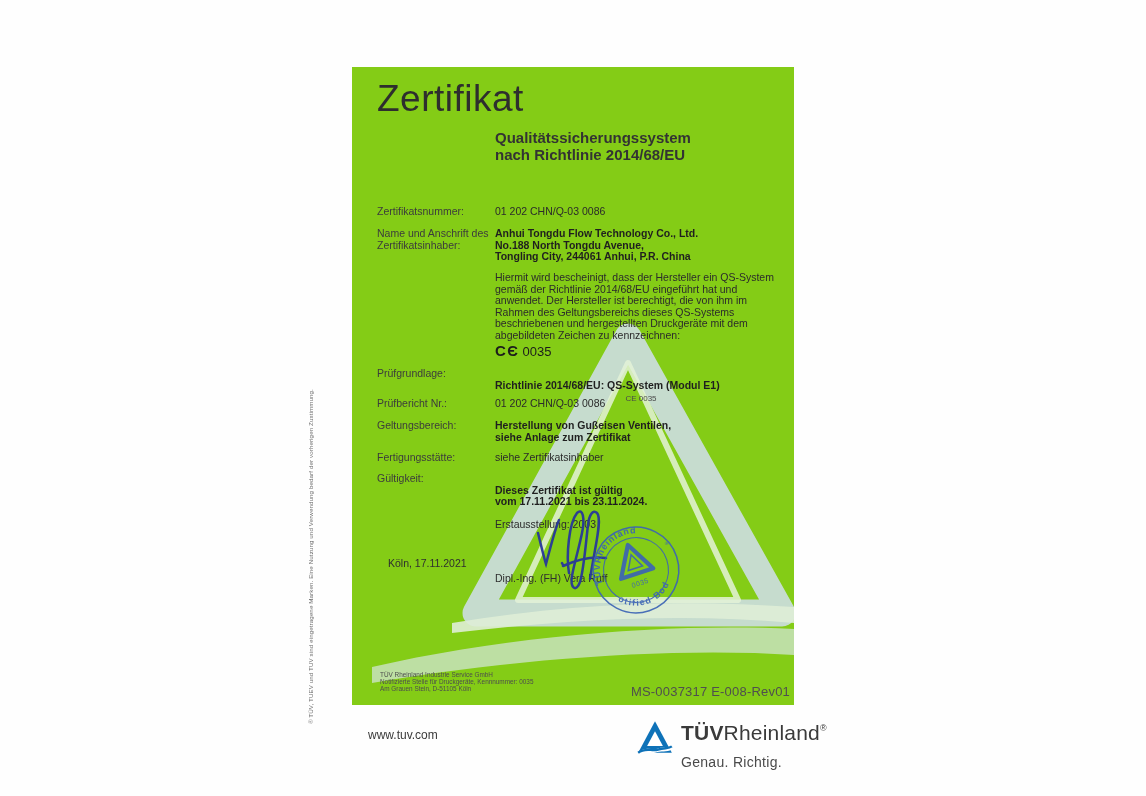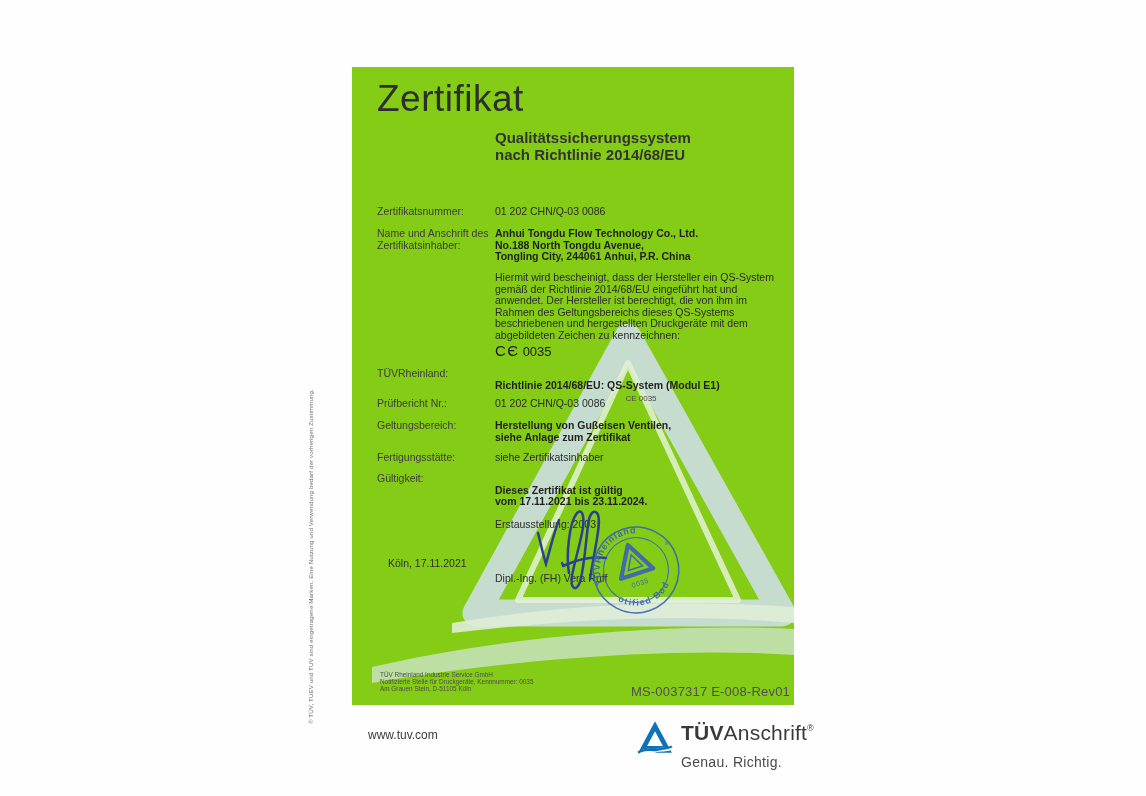--- a/index.html
+++ b/index.html
@@ -31,21 +31,21 @@
   }
   .val{
     position:absolute;left:143px;width:292px;
     font-size:10.5px;line-height:11.5px;color:#2b2b2b;white-space:pre-line;
   }
   .b{font-weight:bold;color:#1f1f1f;}
   .sub-small{font-size:8px;color:#4a4a4a;display:block;margin-top:2px;font-weight:400;text-align:center;}
   .ce{
     position:absolute;left:143px;top:275px;color:#1c1c1c;
   }
-  .ce .sym{font-size:15px;font-weight:400;letter-spacing:1.5px;}
+  .ce .sym{font-size:15px;font-weight:700;letter-spacing:1.5px;}
   .ce .num{font-size:13px;font-weight:500;margin-left:3px;}
   .place-date{position:absolute;left:28px;top:490px;font-size:10.5px;color:#2f2f2f;padding-left:8px;}
   .signer{position:absolute;left:143px;top:505px;font-size:10.5px;color:#2f2f2f;}
   .signature{position:absolute;left:180px;top:440px;width:88px;height:98px;}
   .stamp{position:absolute;left:237px;top:456px;width:94px;height:94px;opacity:.92;}
   .issuer{
     position:absolute;left:28px;top:604px;
     font-size:6.4px;line-height:7.2px;color:#4d4d4d;white-space:pre-line;
   }
   .doc-ref{
@@ -99,21 +99,21 @@
 gemäß der Richtlinie 2014/68/EU eingeführt hat und
 anwendet. Der Hersteller ist berechtigt, die von ihm im
 Rahmen des Geltungsbereichs dieses QS-Systems
 beschriebenen und hergestellten Druckgeräte mit dem
 abgebildeten Zeichen zu kennzeichnen:</div>
 
   <div class="ce">
     <span class="sym">CЄ</span><span class="num">0035</span>
   </div>
 
-  <div class="lbl" style="top:301px">TÜVRheinland:</div>
+  <div class="lbl" style="top:301px">Prüfgrundlage:</div>
   <div class="val" style="top:301px">
     <span class="b">Richtlinie 2014/68/EU: QS-System (Modul E1)</span>
     <span class="sub-small">CE 0035</span>
   </div>
 
   <div class="lbl" style="top:331px">Prüfbericht Nr.:</div>
   <div class="val" style="top:331px">01 202 CHN/Q-03 0086</div>
 
   <div class="lbl" style="top:353px">Geltungsbereich:</div>
   <div class="val b" style="top:353px">Herstellung von Gußeisen Ventilen,
@@ -170,17 +170,17 @@
 
 <div class="brand">
   <svg class="brand-logo" viewBox="0 0 36 38" aria-hidden="true">
     <path d="M18,3 L34,33 L2,33 Z" fill="#0e72b8"></path>
     <path d="M18,12.5 L25.5,26.5 L10.5,26.5 Z" fill="#ffffff"></path>
     <path d="M2,33 C9,26 15,31 21,29 C27,27 31,29 34,26 L34,30 C29,33 24,31 18,33 C12,35 7,31 2,37 Z" fill="#ffffff"></path>
     <path d="M2,33 C9,27.5 15,32 21,30 C27,28 31,29.5 34,27" fill="none" stroke="#0e72b8" stroke-width="2.2"></path>
   </svg>
   <div class="brand-text-col">
     <div class="brand-line">
-      <span class="bb">TÜV</span><span>Anschrift</span><span class="reg">®</span>
+      <span class="bb">TÜV</span><span>Rheinland</span><span class="reg">®</span>
     </div>
     <div class="tagline">Genau. Richtig.</div>
   </div>
 </div>
 
 </body></html>

